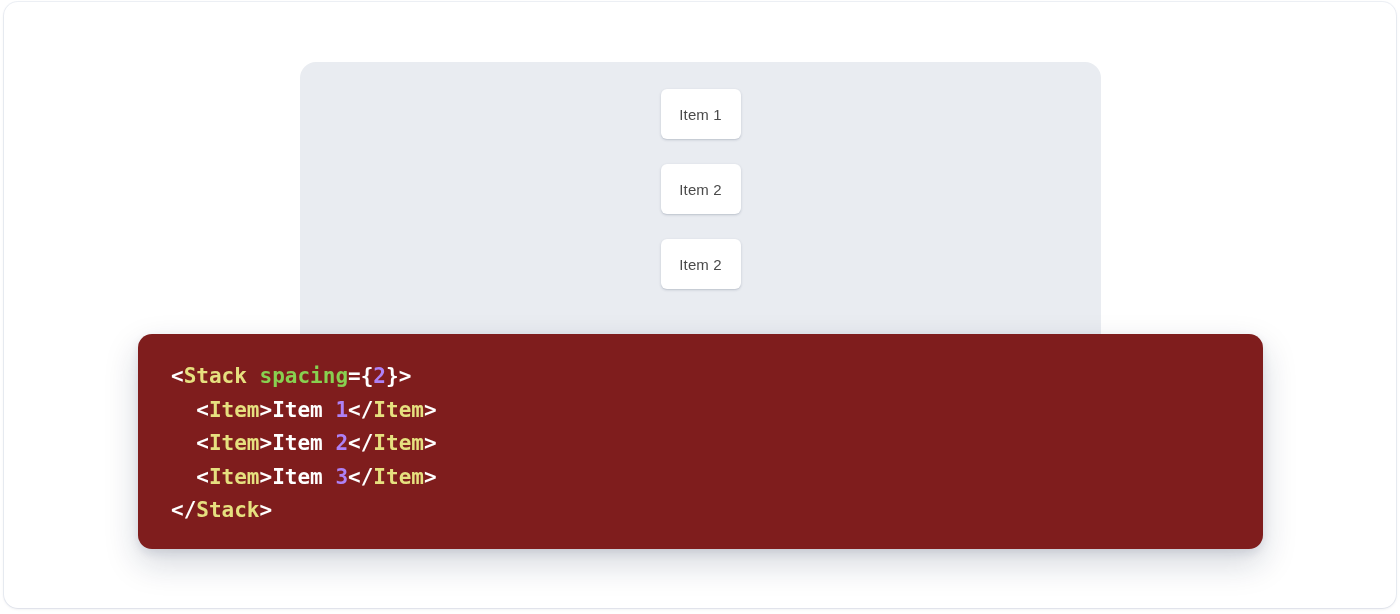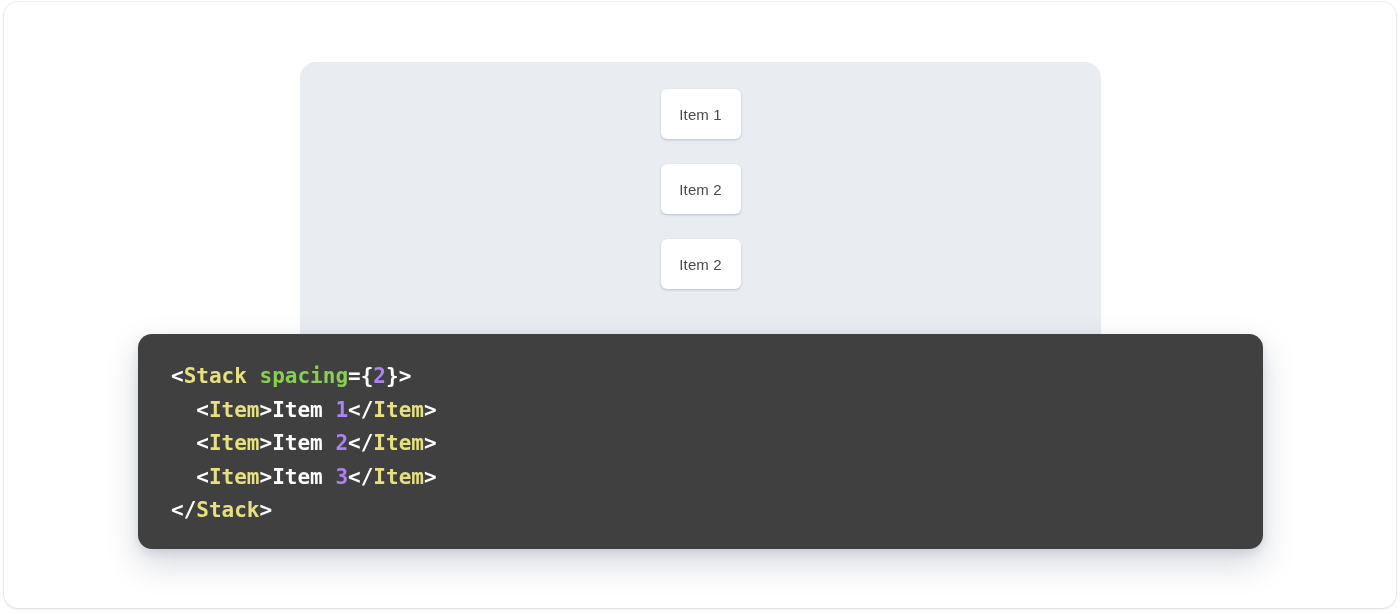--- a/index.html
+++ b/index.html
@@ -68,21 +68,21 @@
     user-select: none;
   }
 
   
   .code-block {
     position: absolute;
     left: 134px;               
     top: 332px;                
     width: 1125px;
     height: 215px;
-    background: #404040;
+    background: #7f1d1d;
     border-radius: 14px;
     box-shadow: 0 14px 34px rgba(15, 32, 64, 0.18),
                 0 4px 10px rgba(15, 32, 64, 0.10);
     box-sizing: border-box;
     padding: 26px 0 4px 33px;
     overflow: hidden;
   }
 
   .code-pre {
     margin: 0;

